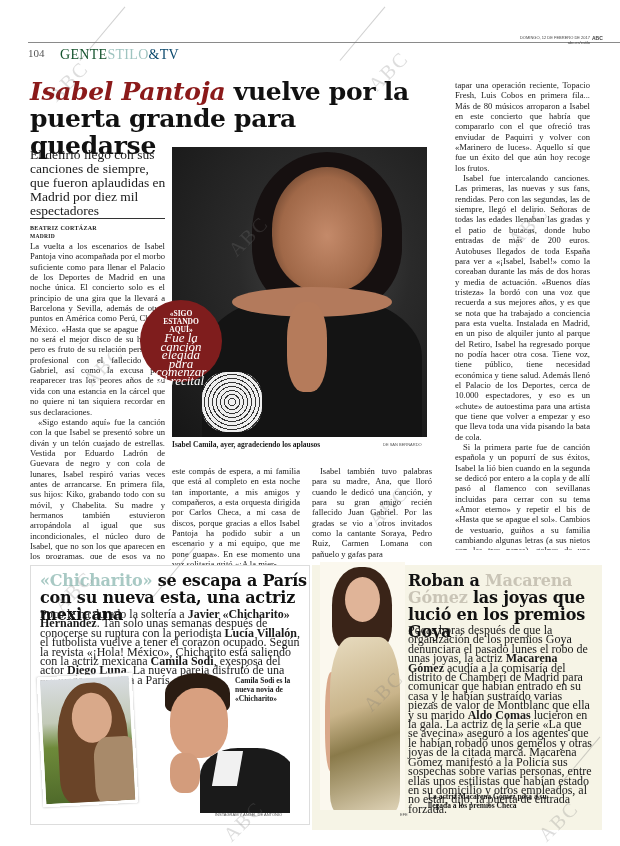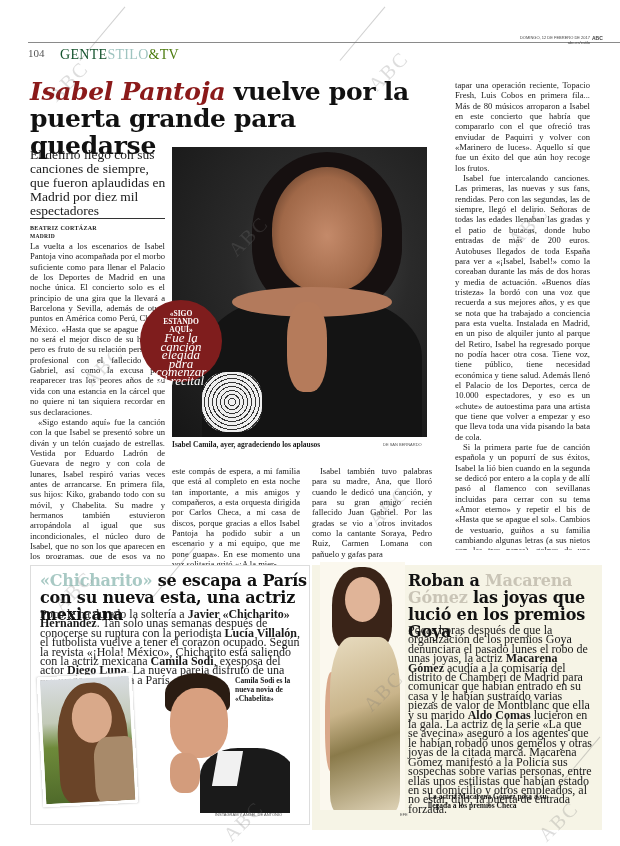--- a/index.html
+++ b/index.html
@@ -2,21 +2,21 @@
 <html><head>
 <meta charset="utf-8">
 <style>
   * { margin:0; padding:0; box-sizing:border-box; }
   body { width:620px; height:846px; background:#fff; font-family:"DejaVu Serif", serif; color:#1a1a1a; position:relative; overflow:hidden; }
   .topline { position:absolute; left:28px; top:42px; width:592px; height:1px; background:#8a8a8a; }
   .pagenum { position:absolute; left:28px; top:47px; font-family:"Liberation Serif", serif; font-size:11px; color:#555; }
   .section { position:absolute; left:60px; top:47px; font-family:"Liberation Serif", serif; font-size:14px; letter-spacing:0.3px; }
   .section .a { color:#14532d; }
   .section .b { color:#9fc4c0; }
-  .section .c { color:#4d7c0f;font-family:Liberation Serif, serif; }
+  .section .c { color:#0c4a6e;font-family:Liberation Serif, serif; }
   .dateline { position:absolute; left:470px; top:35px; width:120px; text-align:right; font-family:"Liberation Sans", sans-serif; font-size:4px; color:#444; line-height:5px; }
   .abc { position:absolute; left:592px; top:35px; font-family:"Liberation Sans", sans-serif; font-size:5px; font-weight:bold; color:#444; }
   .headline { position:absolute; left:30px; top:78px; width:400px; font-family:"DejaVu Serif", serif; font-size:25px; line-height:27px; color:#111; letter-spacing:-0.3px; }
   .headline em { color:#8b1a1a; font-style:italic; }
   .subhead { position:absolute; left:30px; top:148px; width:140px; font-family:"Liberation Serif", serif; font-size:13.5px; line-height:14px; color:#1a1a1a; }
   .byline-rule { position:absolute; left:30px; top:218px; width:135px; height:1px; background:#333; }
   .byline { position:absolute; left:30px; top:224px; font-family:"Liberation Serif", serif; font-weight:bold; font-size:6px; letter-spacing:0.3px; line-height:8px; }
   .col { position:absolute; font-family:Liberation Serif, serif; font-size:8.6px; line-height:10.35px; text-align:justify; color:#1a1a1a; }
   .col p { text-indent:0; }
   .col p.ind { text-indent:8px; }
@@ -124,21 +124,21 @@
   <div class="face"></div>
   <div class="coat"></div>
 </div>
 <div class="photo-man">
   <div class="suit"></div>
   <div class="shirt"></div>
   <div class="hair"></div>
   <div class="face"></div>
   <div class="hand"></div>
 </div>
-<div class="cap-cs" style="width:60px;">Camila Sodi es la nueva novia de «Chabelita»</div>
+<div class="cap-cs" style="width:60px;">Camila Sodi es la nueva novia de «Chicharito»</div>
 <div class="credit-cs">INSTAGRAM Y ANGEL DE ANTONIO</div>
 
 <div class="box-right"></div>
 <div class="photo-mac">
   <div class="hair"></div>
   <div class="face"></div>
   <div class="arm"></div>
   <div class="dress"></div>
 </div>
 <h2 class="h2" style="left:408px; top:572px; width:195px;"><span>Roban a </span><span class="light2">Macarena Gómez</span><span> las joyas que lució en los premios Goya</span></h2>

